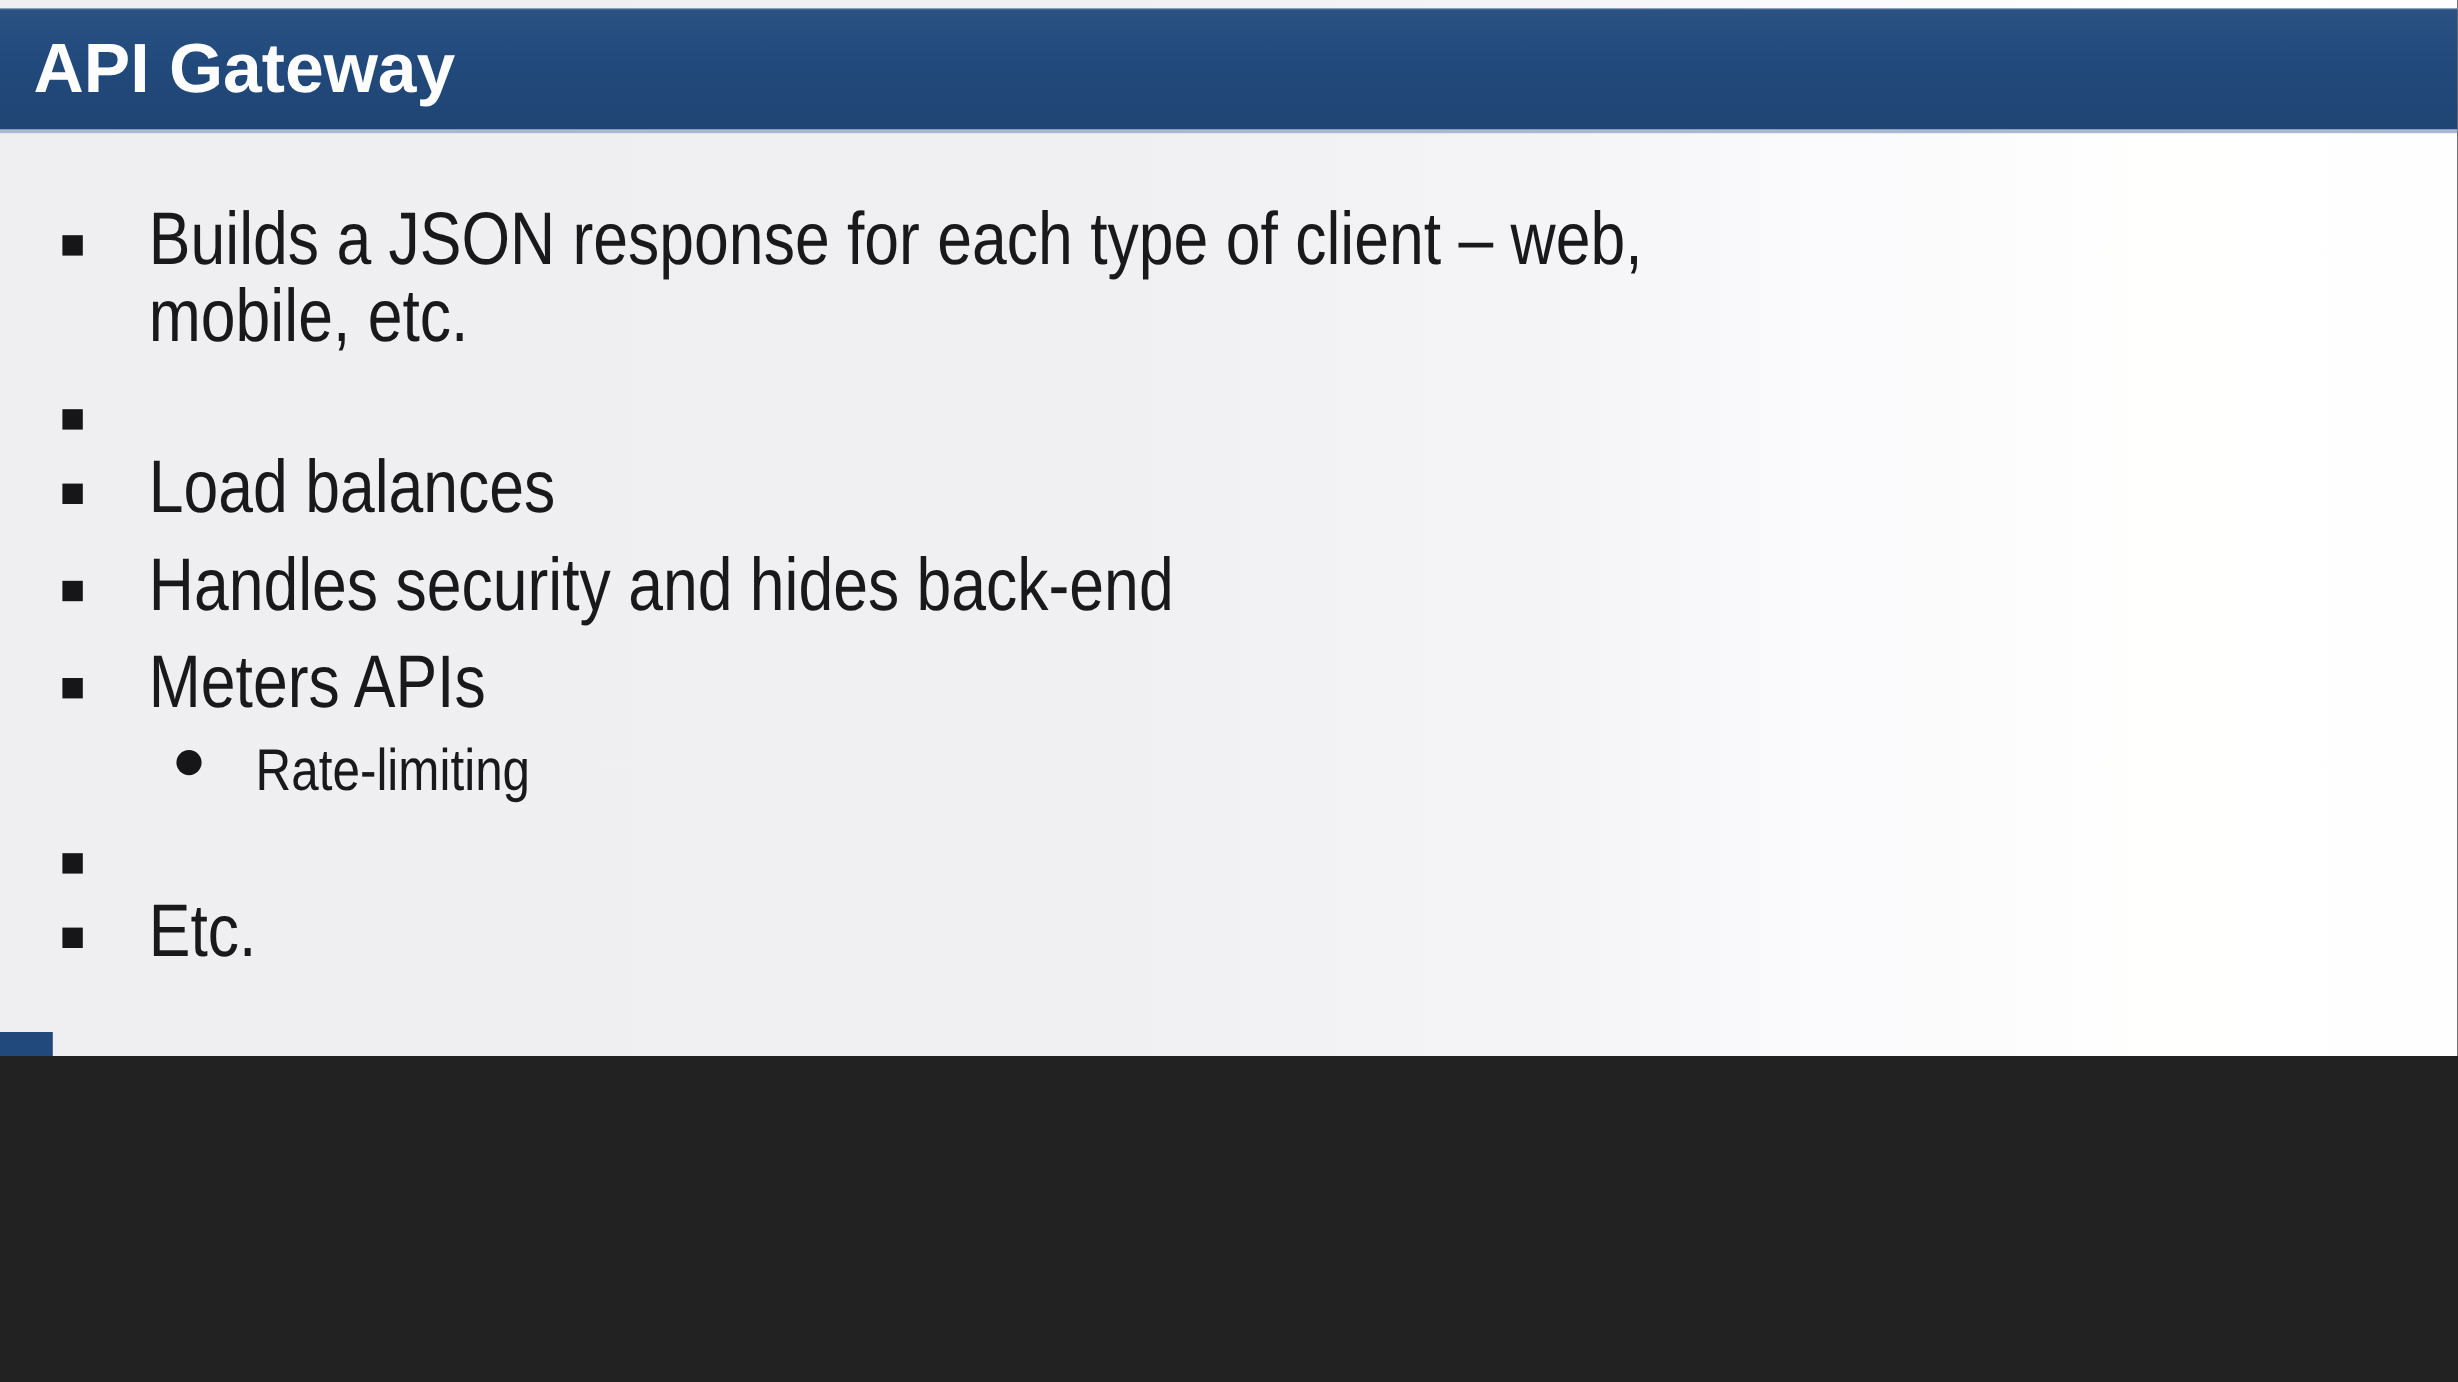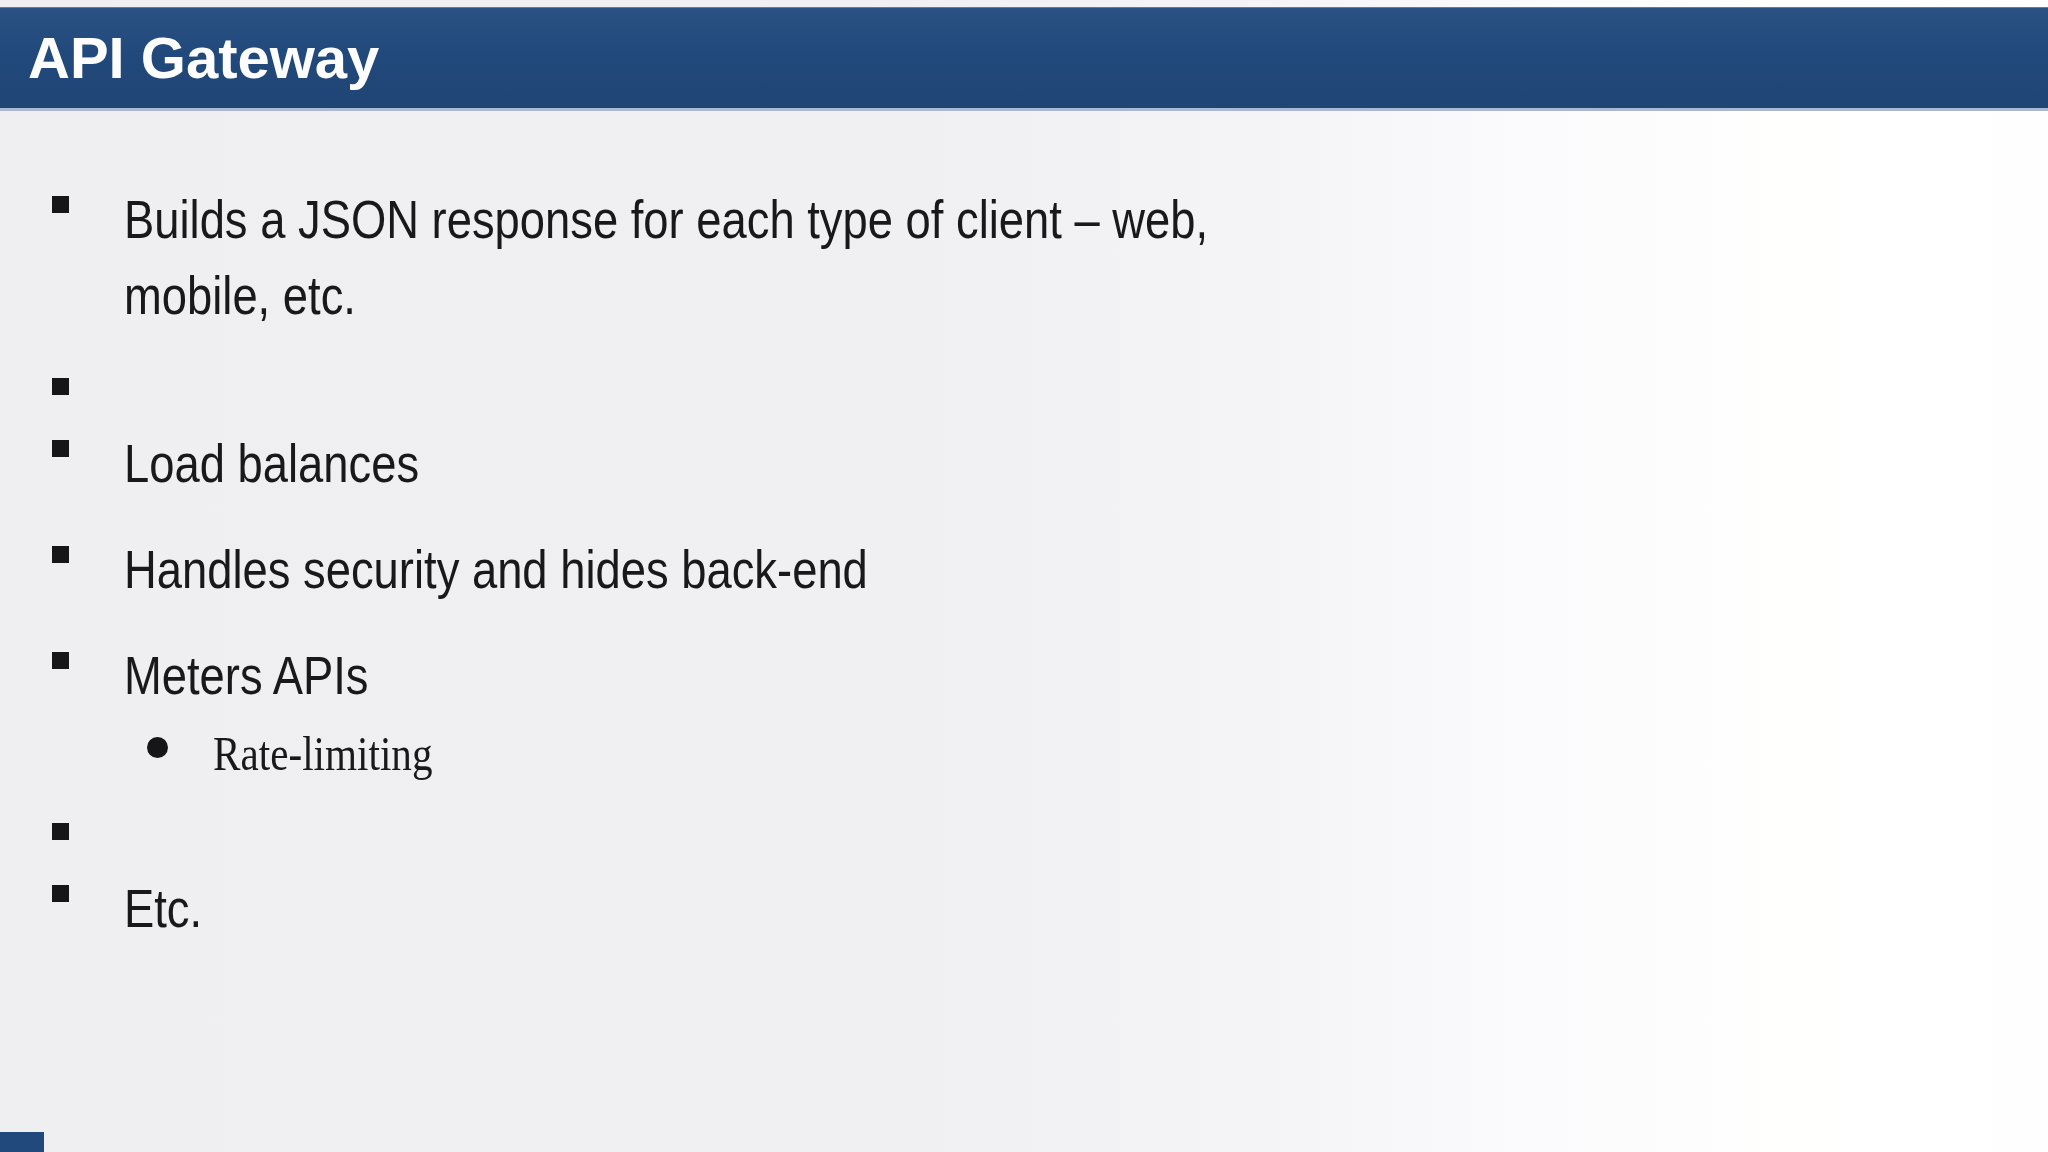--- a/index.html
+++ b/index.html
@@ -1,18 +1,18 @@
 <!DOCTYPE html>
 <html><head>
 <meta charset="utf-8">
 <style>
   html,body{margin:0;padding:0;background:#222;}
   .slide{
     position:relative;
-    width:2048px;height:1152px;
+    width:2048px;height:880px;
     overflow:hidden;
     background:linear-gradient(90deg,#efeef1 0%,#f0eff2 45%,#f4f3f6 62%,#fbfafc 75%,#fffffe 88%,#fefeff 100%);
     font-family:"Liberation Sans","DejaVu Sans",sans-serif;
     color:#19191b;
   }
   .titlebar{
     position:absolute;top:7px;left:0;right:0;height:101px;
     background:linear-gradient(180deg,#2a5283 0%,#21497b 45%,#1f4574 100%);
     border-bottom:3px solid #aab8d0;
     box-shadow:inset 0 1px 0 rgba(255,255,255,0.25);
@@ -25,22 +25,22 @@
     color:#fdfdfe;
     letter-spacing:0;
   }
   .content{
     position:absolute;top:111px;left:0;right:0;bottom:0;
     padding:57px 0 0 52px;
   }
   .item{display:flex;align-items:flex-start;margin:0 0 17px 0;}
   .item .marker{flex:none;background:#161618;}
   .item.lvl1 .marker{width:17px;height:17px;margin:28px 0 0 0;}
-  .item.lvl1 .txt{margin-left:55px;font-size:54px;line-height:76px;margin-top:13px;}
-  .item.lvl2{margin-top:-9px;margin-bottom:8px;font-family:Liberation Serif, serif;}
+  .item.lvl1 .txt{margin-left:55px;font-size:62px;line-height:64px;}
+  .item.lvl2{margin-top:-9px;margin-bottom:8px;}
   .item.lvl2 .marker{width:21px;height:21px;border-radius:50%;margin:16px 0 0 95px;}
   .item.lvl2 .txt{margin-left:45px;font-size:49px;line-height:66px;}
   .txt{white-space:nowrap;}
   .txt .inner{display:inline-block;transform:scaleX(0.84);transform-origin:0 0;}
   .corner-accent{
     position:absolute;left:0;bottom:0;width:44px;height:20px;
     background:#21497b;
   }
 </style>
 </head>

